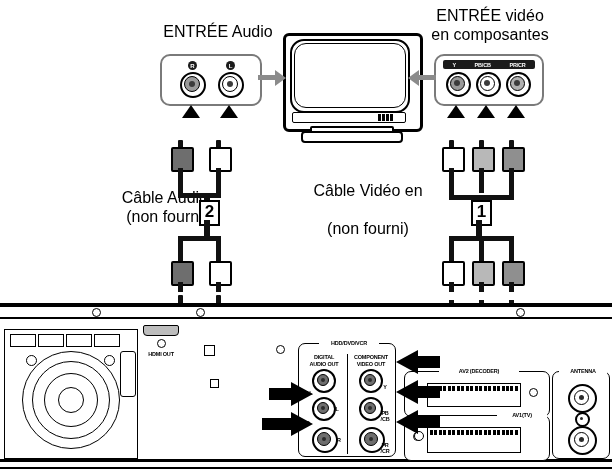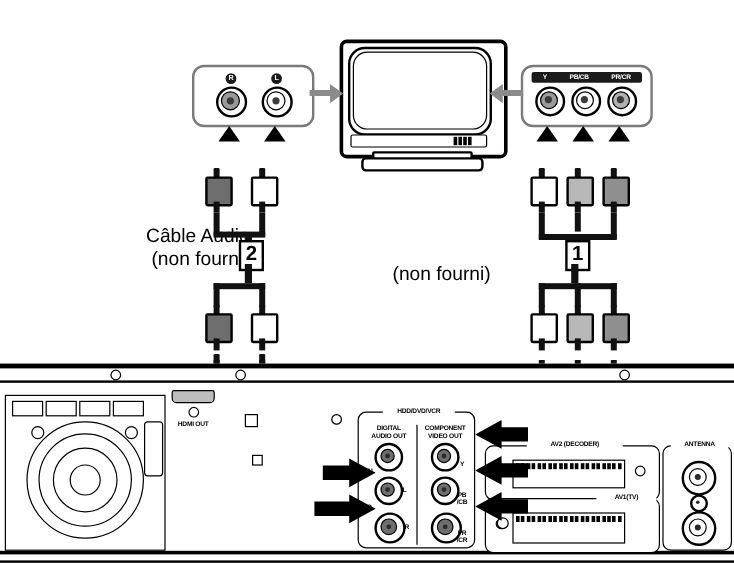--- a/index.html
+++ b/index.html
@@ -74,25 +74,29 @@
   .hdmi{position:absolute;border:1.5px solid #000;border-radius:2px 2px 4px 4px;background:#bdbdbd;}
   .vgrill{position:absolute;border:1.4px solid #000;background:#fff;}
 
   .blackcab{position:absolute;background:#111;}
 </style>
 </head>
 <body>
 
 <div class="stage">
 
-
+  <div class="abs lbl c" style="left:143px;top:22px;width:150px;">ENTRÉE Audio</div>
+
+  <div class="abs lbl c" style="left:400px;top:6px;width:180px;">ENTRÉE vidéo</div>
+  <div class="abs lbl c" style="left:400px;top:25px;width:180px;">en composantes</div>
 
   <div class="abs lbl r" style="left:60px;top:188px;width:148px;">Câble Audio</div>
   <div class="abs lbl r" style="left:60px;top:207px;width:148px;">(non fourni)</div>
 
+  <div class="abs lbl c" style="left:288px;top:181px;width:160px;">Câble Vidéo en</div>
   <div class="abs lbl c" style="left:288px;top:219px;width:160px;">(non fourni)</div>
 
   <div class="abs" style="left:283px;top:33px;width:140px;height:105px;">
     <div class="tv-body abs" style="left:0;top:0;width:134px;height:93px;"></div>
     <div class="tv-screen" style="left:7px;top:6px;width:116px;height:70px;"></div>
     <div class="tv-screen2" style="left:11px;top:10px;width:110px;height:63px;"></div>
     <div class="tv-strip" style="left:9px;top:79px;width:112px;height:9px;"></div>
     <div class="tv-btns" style="left:95px;top:81px;">
       <i></i>
         <i></i>

